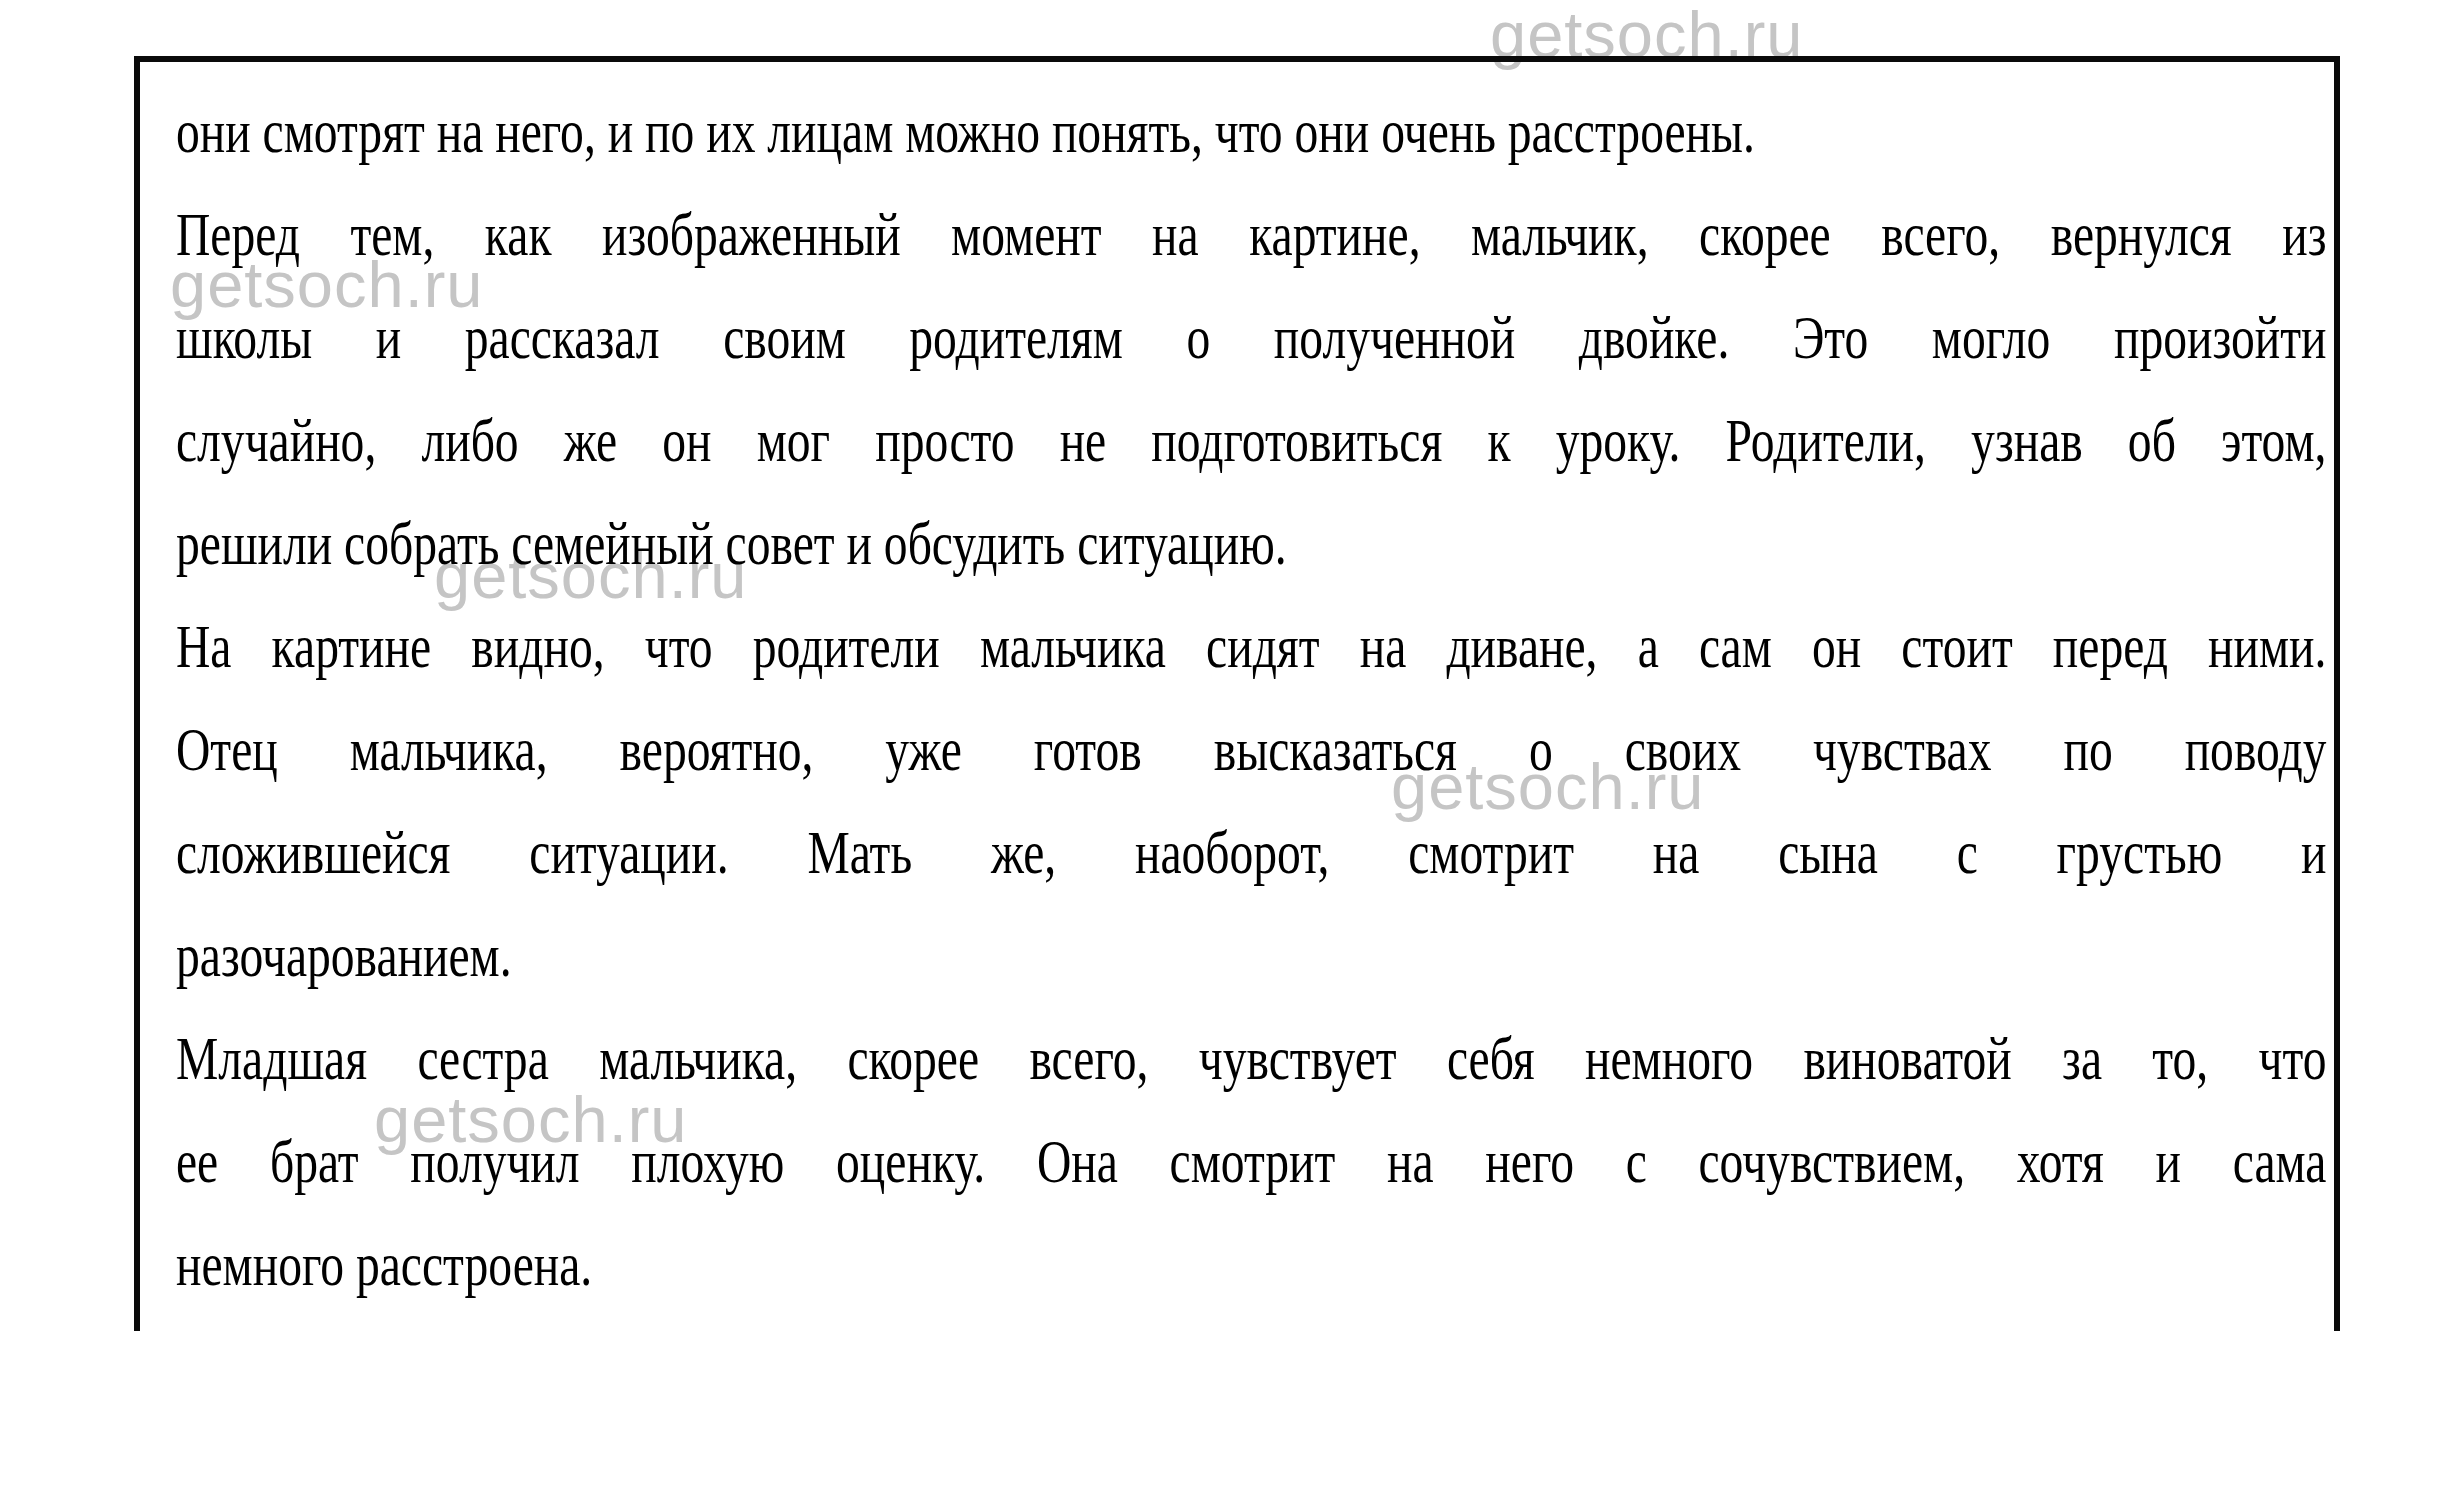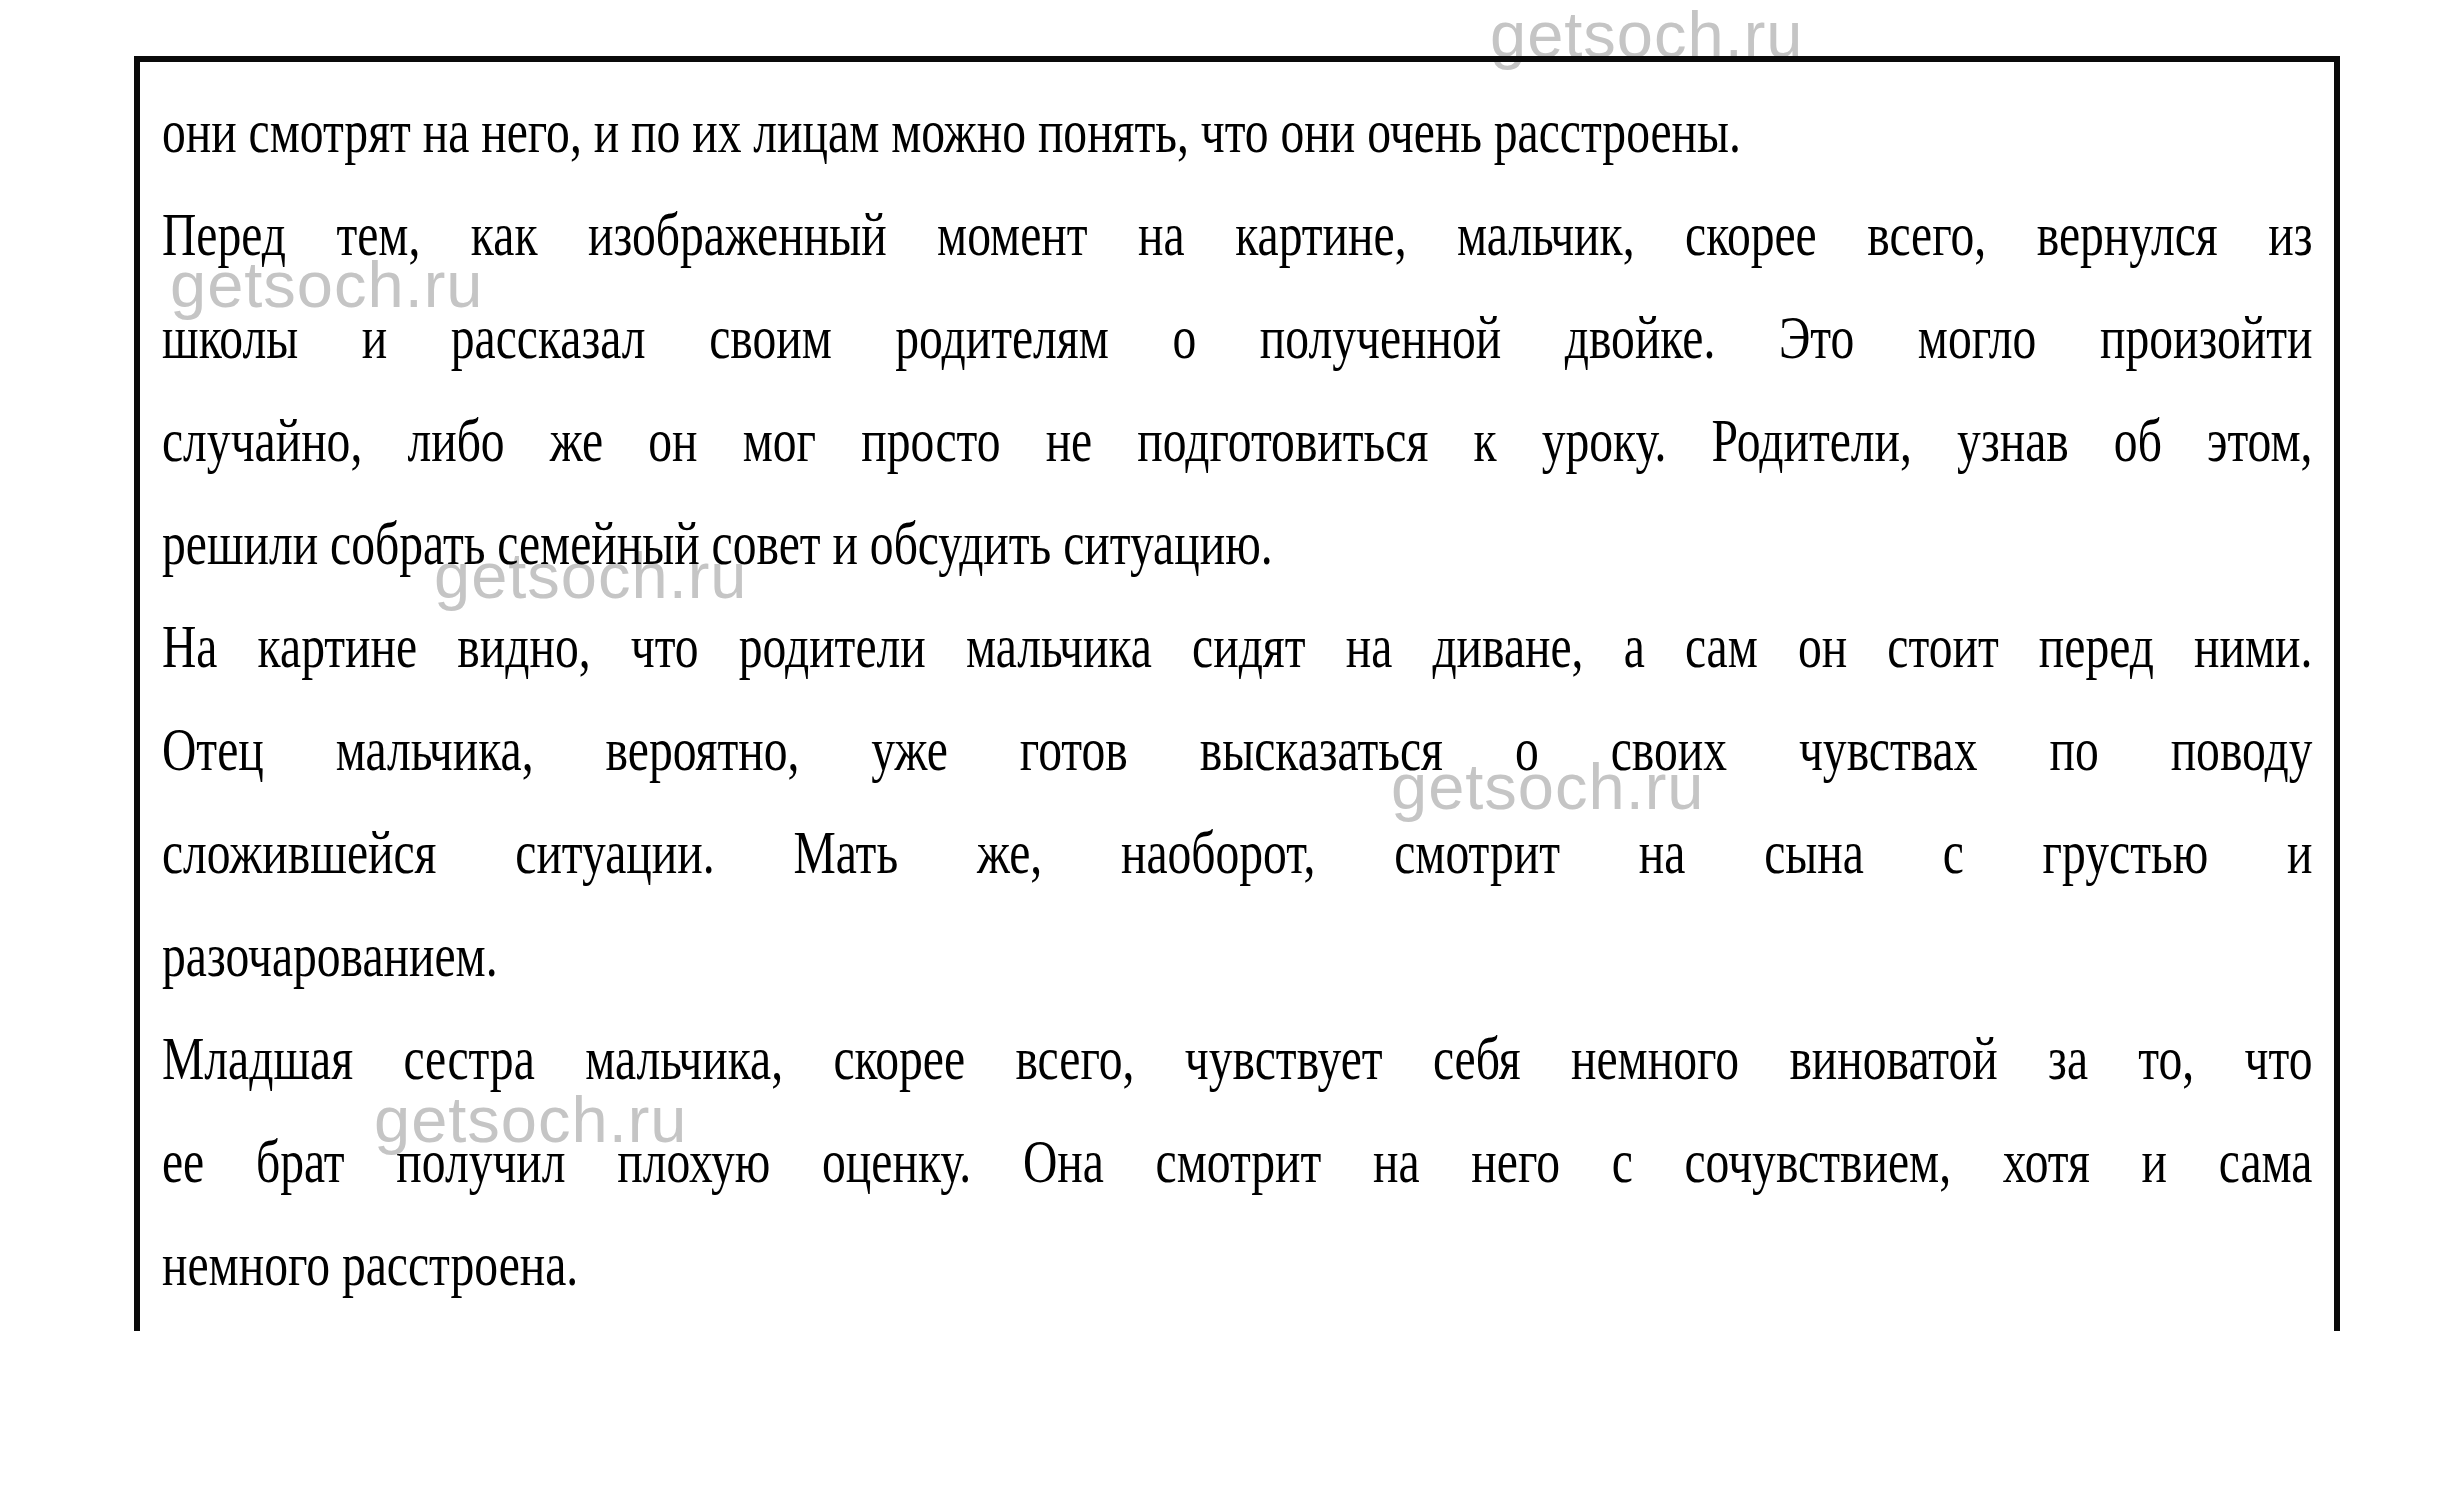--- a/index.html
+++ b/index.html
@@ -33,21 +33,21 @@
     z-index: 1;
     left: 134px;
     top: 56px;
     width: 2206px;
     height: 1350px;
     box-sizing: border-box;
     border: 6px solid #0a0a0a;
     background: transparent;
   }
   .content {
-    padding: 18px 22px 0 22px;
+    padding: 18px 22px 0 36px;
   }
   .line {
     width: 2757px;               
     transform: scaleX(0.78);     
     transform-origin: 0 0;
     font-size: 61px;
     line-height: 103px;
     color: #000000;
     white-space: normal;
     overflow: hidden;

